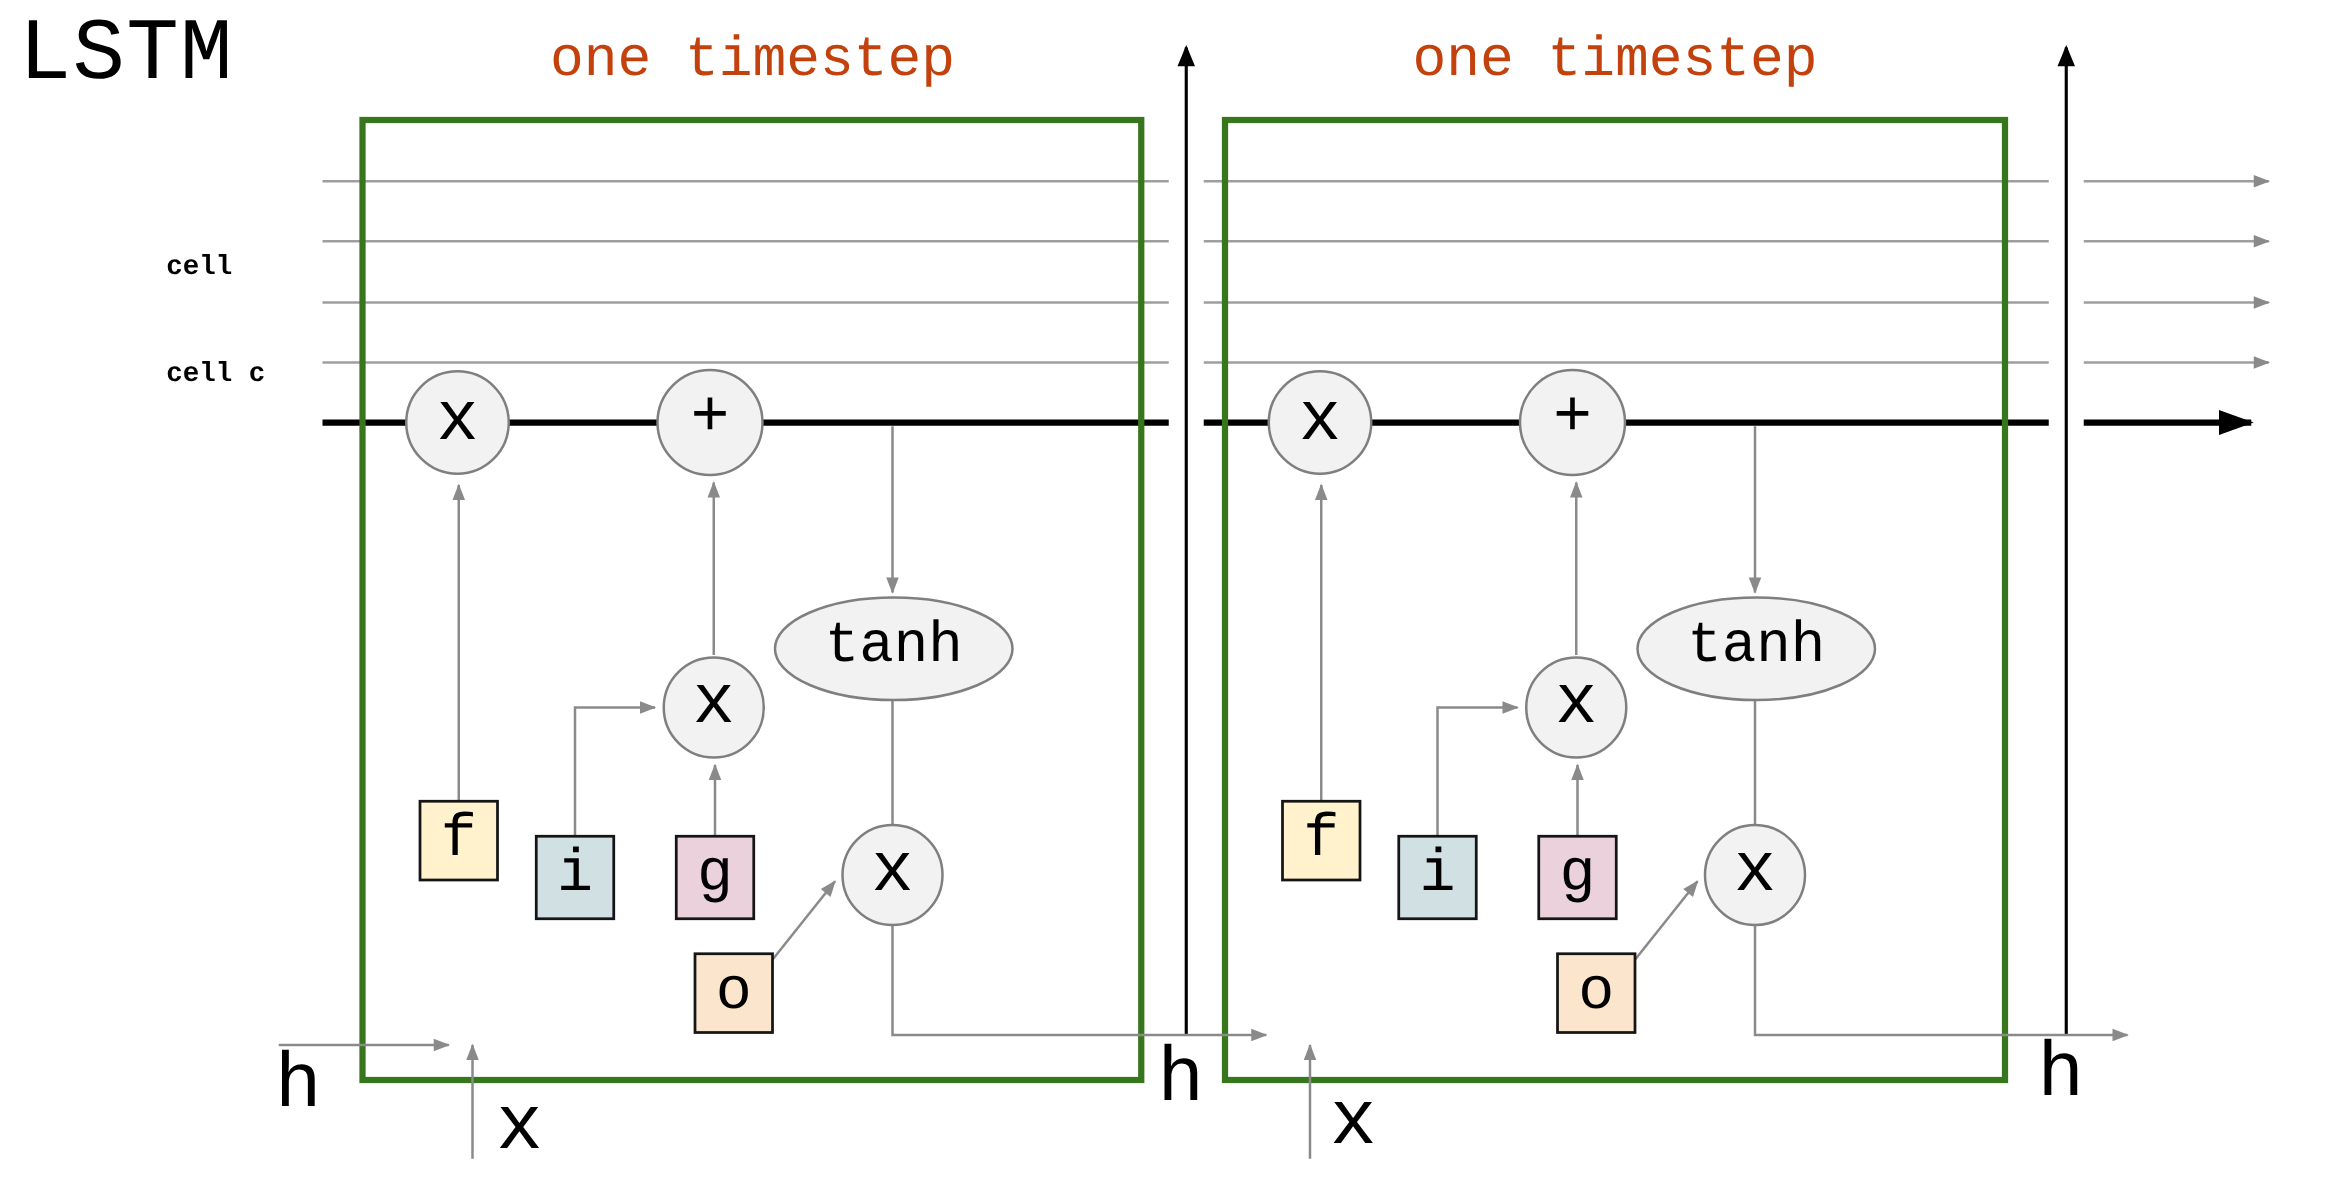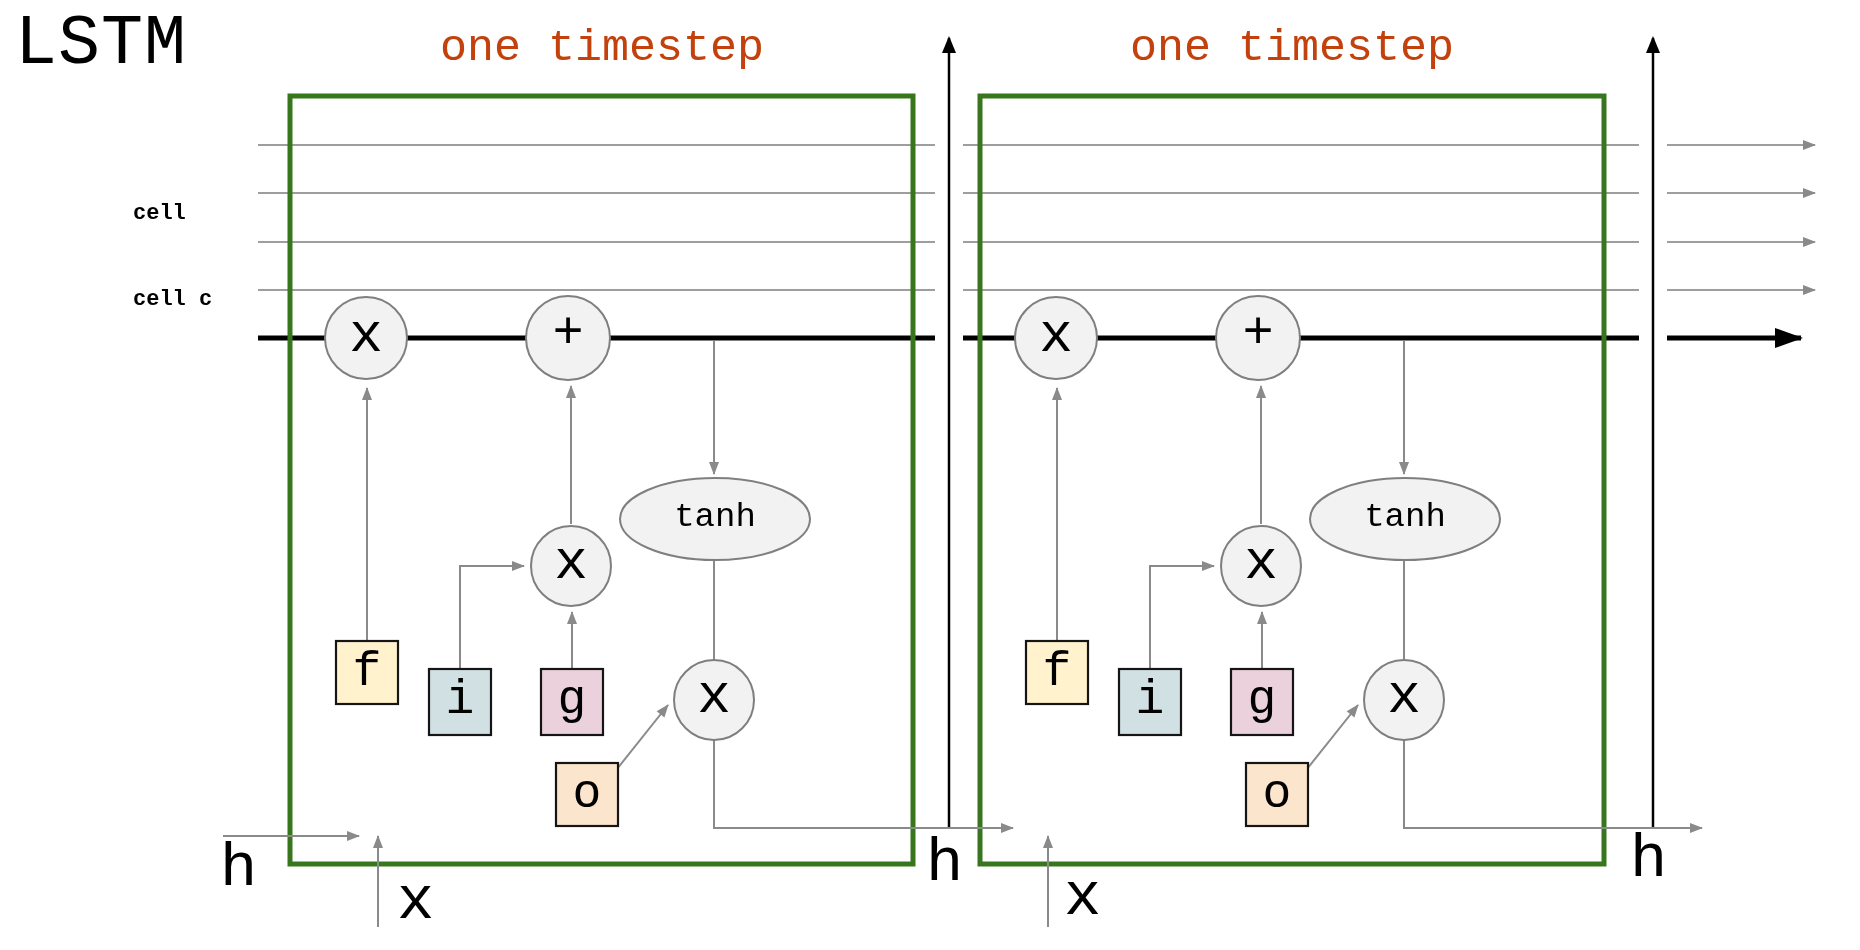--- a/index.html
+++ b/index.html
@@ -10,21 +10,21 @@
   .stage svg{position:absolute;left:0;top:0;}
   .t{position:absolute;white-space:pre;line-height:1;}
   .lstm-title{left:15px;top:10px;font-size:70px;letter-spacing:1px;}
   .timestep-header{top:26px;font-size:45px;color:#c2410c;}
   .header-1{left:440px;}
   .header-2{left:1130px;}
   .cell-state-label{left:88px;top:192px;font-size:22px;font-weight:bold;line-height:43px;margin-left:45px;}
   .ctr{transform:translate(-50%,-52%);}
   .op{font-size:56px;}
   .op-add{font-size:52px;}
-  .op-tanh{font-size:34px;}
+  .op-tanh{font-size:46px;}
   .gate-letter{font-size:48px;}
   .h-label{font-size:62px;}
   .x-label{font-size:62px;}
 </style>
 </head>
 <body>
 
 <div class="stage">
 
   <svg width="1860" height="950" viewBox="0 0 1860 950">

